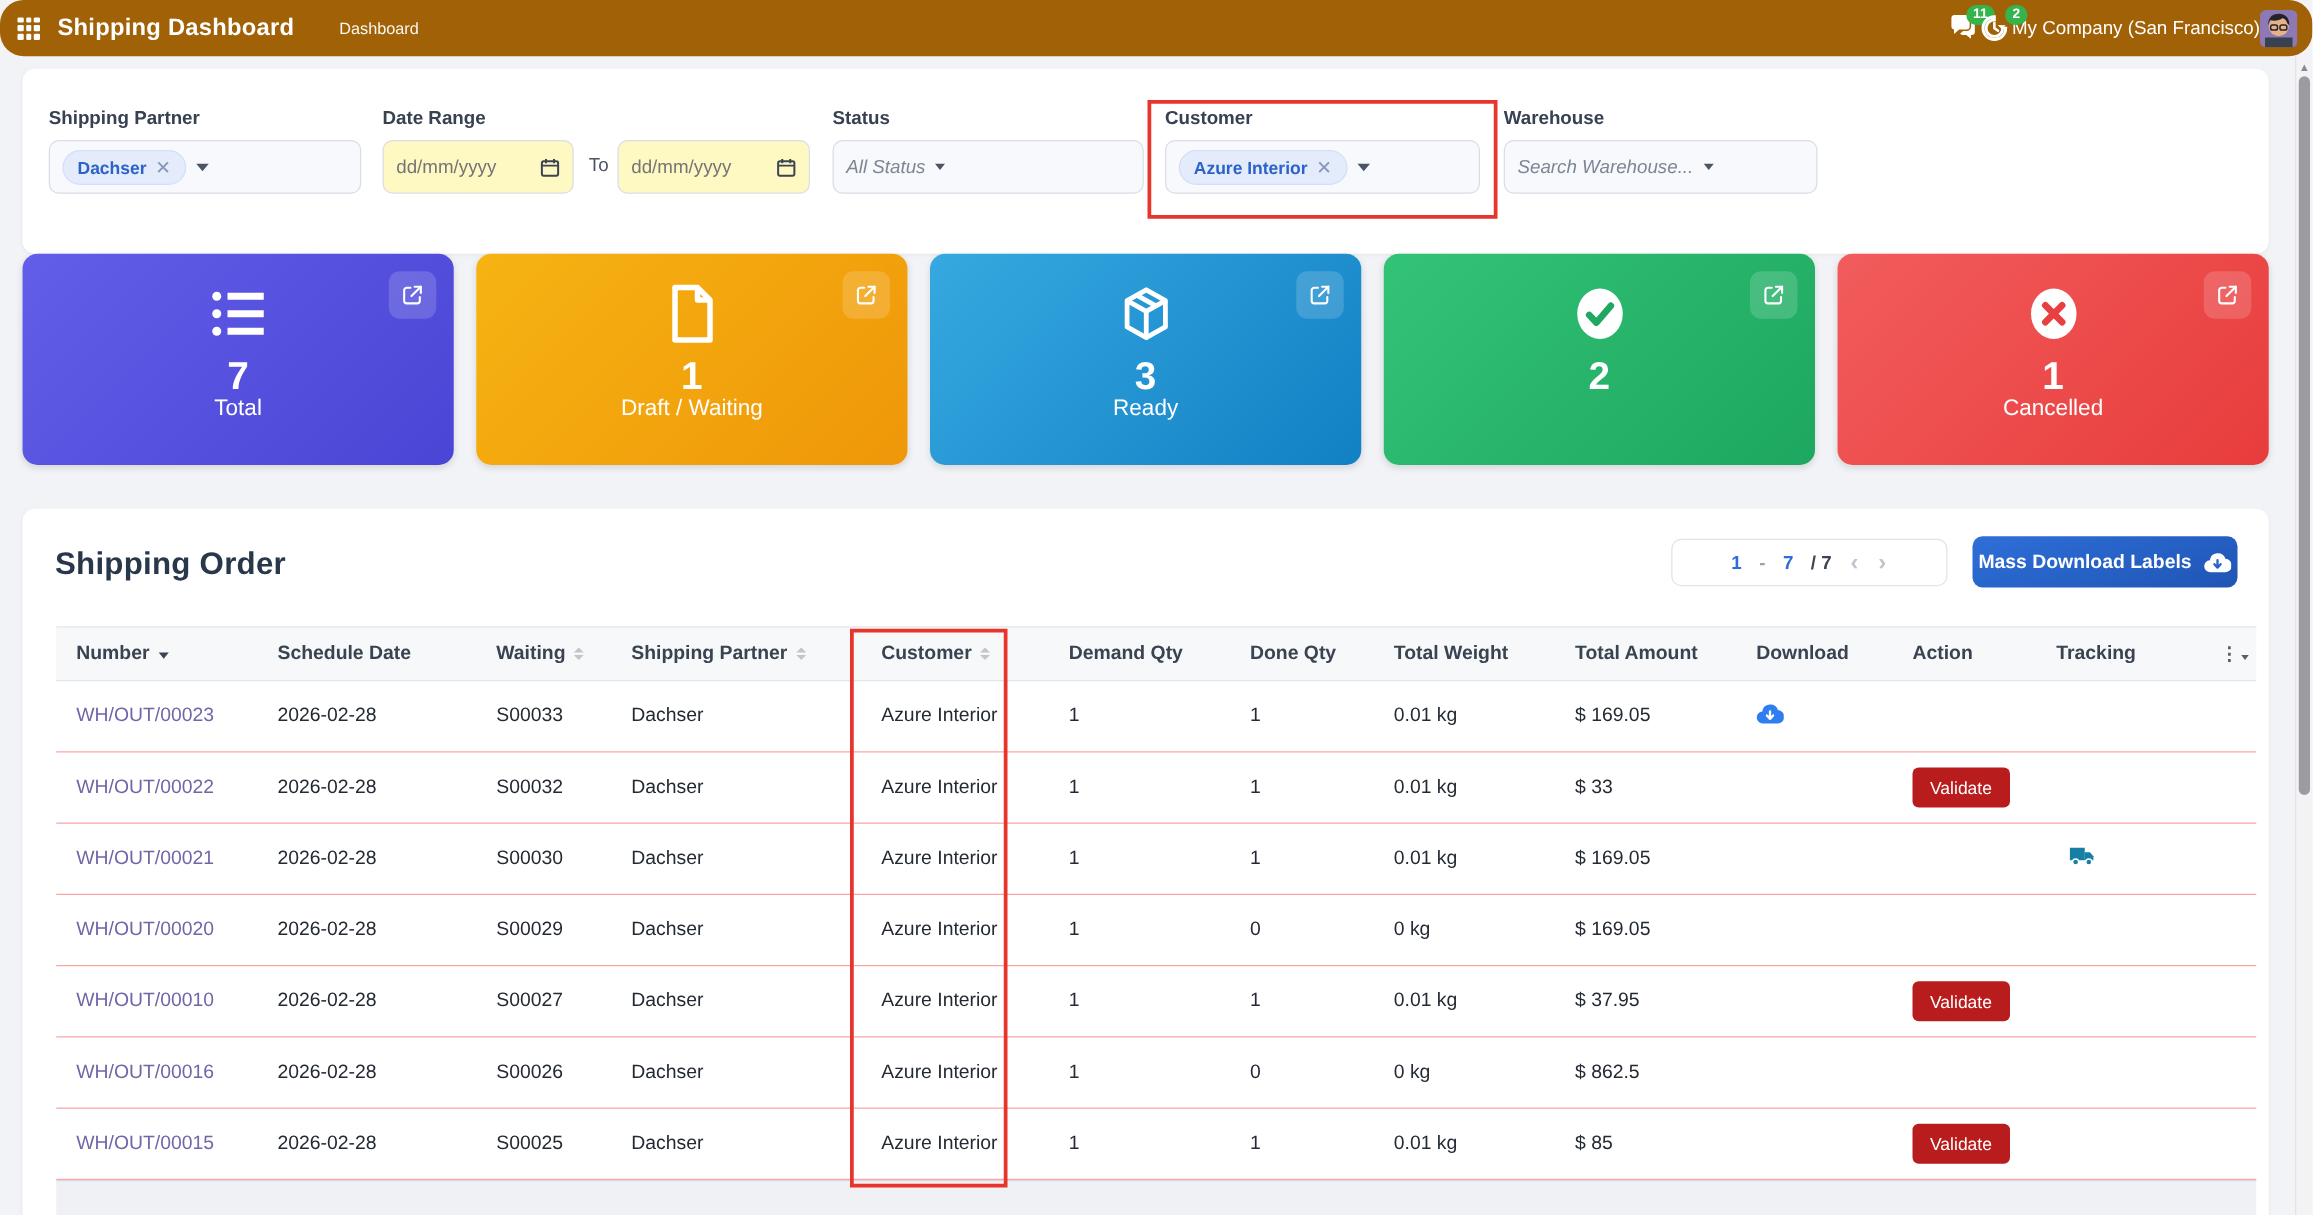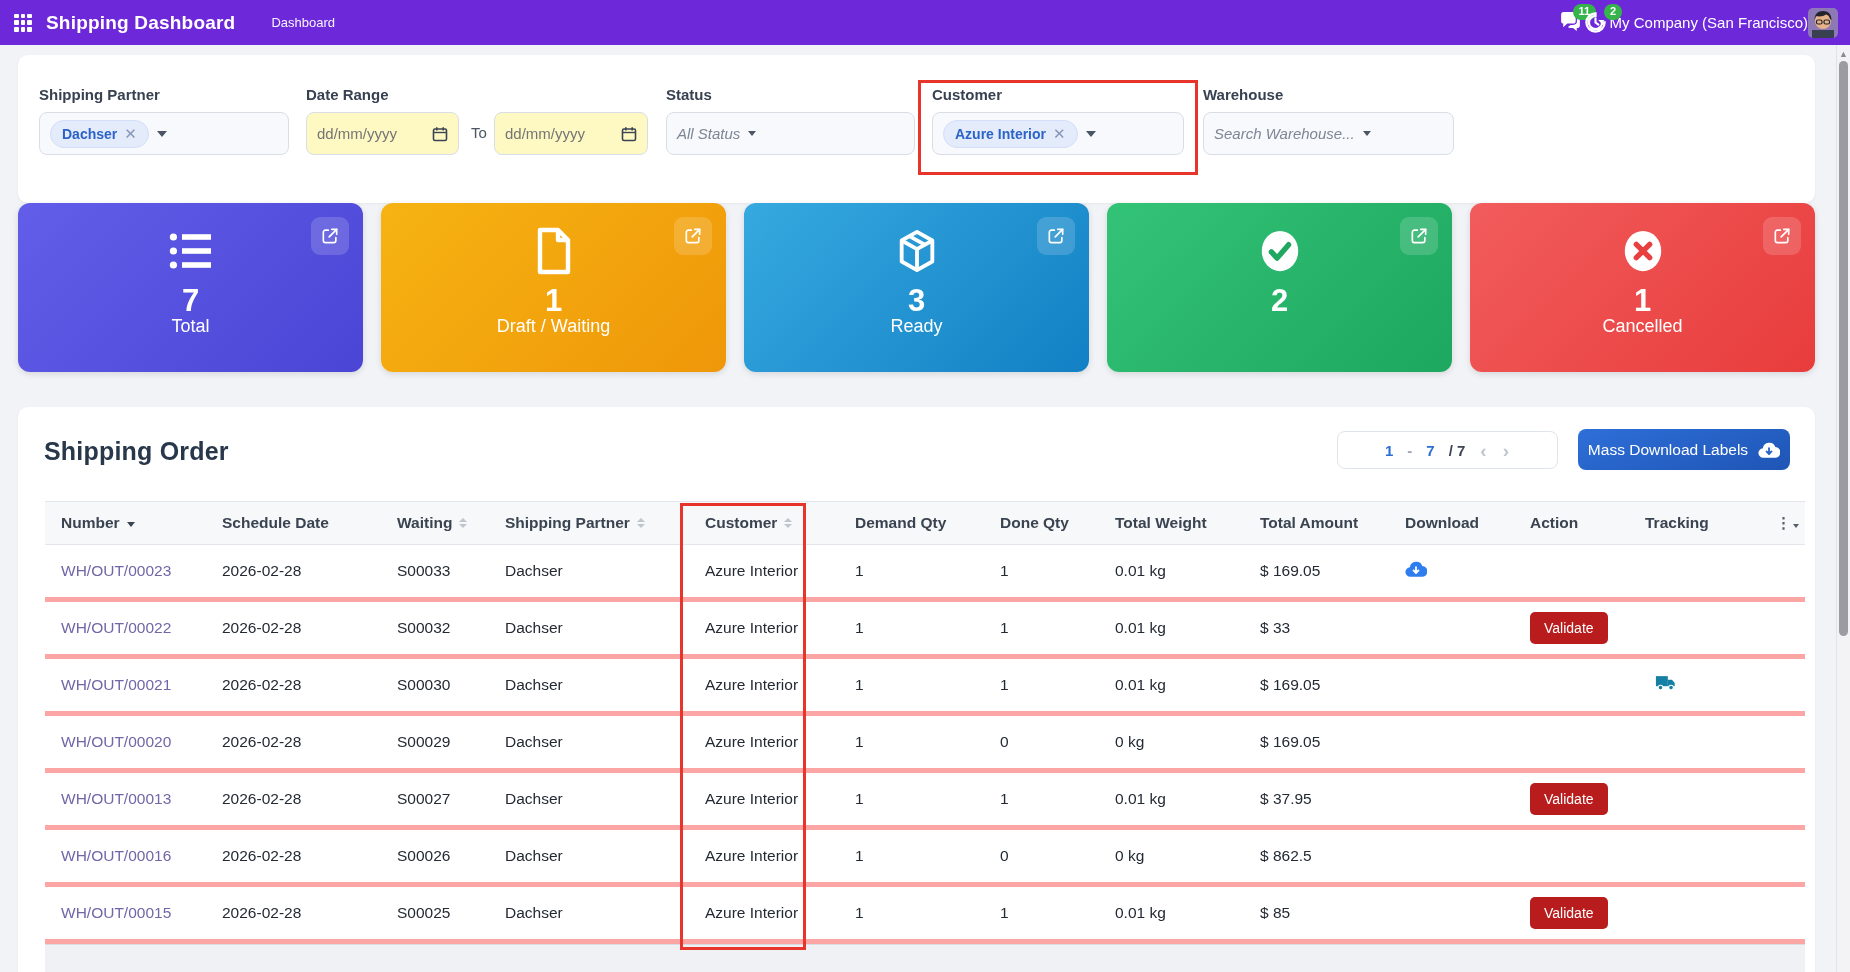--- a/index.html
+++ b/index.html
@@ -4,21 +4,21 @@
 <style>
   * { margin:0; padding:0; box-sizing:border-box; }
   html,body { width:1850px; height:972px; }
   body {
     position:relative; overflow:hidden;
     background:#f2f3f7;
     font-family:"Liberation Sans", sans-serif;
     color:#222;
   }
   
-  .navbar{position:absolute;left:0;top:0;width:1850px;height:45px;background:#6d28d9;display:flex;align-items:center;color:#fff;padding:0 12px 0 14px;z-index:5;}
+  .navbar{position:absolute;left:0;top:0;width:1850px;height:45px;background:#a16207;display:flex;align-items:center;color:#fff;padding:0 12px 0 14px;z-index:5;border-radius:19px;}
   .apps-grid{width:18px;height:18px;display:grid;grid-template-columns:repeat(3,1fr);gap:2px;cursor:pointer;}
   .apps-grid i{background:#fff;border-radius:1px;display:block;}
   .nav-title{font-size:19px;font-weight:700;margin-left:14px;letter-spacing:.2px;}
   .nav-menu{font-size:13px;margin-left:30px;opacity:.95;cursor:pointer;padding:12px 6px;}
   .nav-right{margin-left:auto;display:flex;align-items:center;}
   .nav-ico{position:relative;width:26px;height:24px;cursor:pointer;}
   .nav-ico svg{display:block;}
   .badge{position:absolute;top:-7px;right:-12px;background:#34b44a;color:#fff;font-size:11px;font-weight:700;padding:1.5px 5.5px;border-radius:9px;line-height:1.2;}
   .company{font-size:15px;white-space:nowrap;}
   .avatar{width:30px;height:30px;border-radius:5px;overflow:hidden;cursor:pointer;flex:0 0 auto;}
@@ -52,35 +52,35 @@
   .card .clabel{font-size:18px;}
   .ext-link{position:absolute;top:14px;right:14px;width:38px;height:38px;border-radius:9px;background:rgba(255,255,255,.16);display:flex;align-items:center;justify-content:center;cursor:pointer;}
   
   .orders-panel{position:absolute;left:18px;top:407px;width:1797px;height:565px;background:#fff;border-radius:10px 10px 0 0;box-shadow:0 1px 3px rgba(0,0,0,.05);}
   .orders-title{position:absolute;left:26px;top:30px;font-size:25px;font-weight:700;color:#28374a;letter-spacing:.2px;}
   .pager{position:absolute;left:1319px;top:24px;width:221px;height:38px;border:1px solid #dfe3ea;border-radius:8px;background:#fff;display:flex;align-items:center;justify-content:center;gap:14px;font-size:15px;font-weight:700;}
   .pg-blue{color:#2b6fd4;cursor:pointer;}
   .pg-dash{color:#9aa2ae;}
   .pg-total{color:#3c4452;font-weight:700;}
   .pg-chev{color:#c0c5cd;font-size:19px;font-weight:700;cursor:pointer;line-height:1;padding:0 1px;}
-  .mass-btn{position:absolute;left:1560px;top:22px;width:212px;height:41px;border:none;border-radius:8px;background:linear-gradient(160deg,#2e6fd8,#1f55b5);color:#fff;font-size:15.5px;font-weight:400;display:flex;align-items:center;justify-content:center;gap:10px;cursor:pointer;font-family:"Liberation Sans",sans-serif;}
+  .mass-btn{position:absolute;left:1560px;top:22px;width:212px;height:41px;border:none;border-radius:8px;background:linear-gradient(160deg,#2e6fd8,#1f55b5);color:#fff;font-size:15.5px;font-weight:700;display:flex;align-items:center;justify-content:center;gap:10px;cursor:pointer;font-family:"Liberation Sans",sans-serif;}
   
   .tgrid{display:grid;grid-template-columns:165px 175px 108px 200px 150px 145px 115px 145px 145px 125px 115px 130px 42px;}
   .table{position:absolute;left:27px;top:94px;width:1760px;}
   .thead{height:44px;background:#f7f8fa;border-top:1px solid #e4e6eb;border-bottom:1px solid #e4e6eb;align-items:center;font-size:15.5px;font-weight:700;color:#3a4350;}
   .th{display:flex;align-items:center;gap:7px;padding-left:12px;cursor:pointer;white-space:nowrap;}
   .th.first{padding-left:16px;}
   .sort-caret{width:0;height:0;border-left:4.5px solid transparent;border-right:4.5px solid transparent;border-top:5.5px solid #3a4350;display:inline-block;margin-top:2px;}
   .sort-both{display:inline-flex;flex-direction:column;gap:2px;}
   .sort-both i{width:0;height:0;border-left:4px solid transparent;border-right:4px solid transparent;display:block;}
   .sort-both .up{border-bottom:4.5px solid #c0c5ce;}
   .sort-both .dn{border-top:4.5px solid #c0c5ce;}
   .th-settings{display:flex;align-items:center;justify-content:flex-end;padding-right:6px;color:#555e6b;font-size:15px;cursor:pointer;gap:2px;}
   .th-settings .mini-caret{width:0;height:0;border-left:3.5px solid transparent;border-right:3.5px solid transparent;border-top:4.5px solid #555e6b;margin-top:6px;}
-  .trow{height:57px;align-items:center;font-size:15.5px;color:#242a33;border-bottom:5px solid #fca5a5;}
+  .trow{height:57px;align-items:center;font-size:15.5px;color:#242a33;border-bottom:1px solid #fca5a5;}
   .td{padding-left:12px;white-space:nowrap;}
   .td.first{padding-left:16px;}
   .order-link{color:#7066a8;cursor:pointer;text-decoration:none;}
   .validate-btn{background:#b91c1c;color:#fff;border:none;border-radius:5px;font-size:14px;padding:8px 14px;cursor:pointer;font-family:"Liberation Sans",sans-serif;}
   .dl-ico{cursor:pointer;display:inline-flex;}
   .truck-ico{cursor:pointer;display:inline-flex;margin-left:10px;}
   .tfoot{position:absolute;left:27px;top:537px;width:1760px;height:28px;background:#eff1f5;border-top:1px solid #d9dce2;}
 </style>
 </head>
 <body>
@@ -434,21 +434,21 @@
       <div class="td">0</div>
       <div class="td">0 kg</div>
       <div class="td">$ 169.05</div>
       <div class="td"></div>
       <div class="td"></div>
       <div class="td"></div>
       <div class="td"></div>
     </div>
 
     <div class="tgrid trow">
-      <div class="td first"><a class="order-link">WH/OUT/00013</a></div>
+      <div class="td first"><a class="order-link">WH/OUT/00010</a></div>
       <div class="td">2026-02-28</div>
       <div class="td">S00027</div>
       <div class="td">Dachser</div>
       <div class="td">Azure Interior</div>
       <div class="td">1</div>
       <div class="td">1</div>
       <div class="td">0.01 kg</div>
       <div class="td">$ 37.95</div>
       <div class="td"></div>
       <div class="td"><button class="validate-btn">Validate</button></div>

